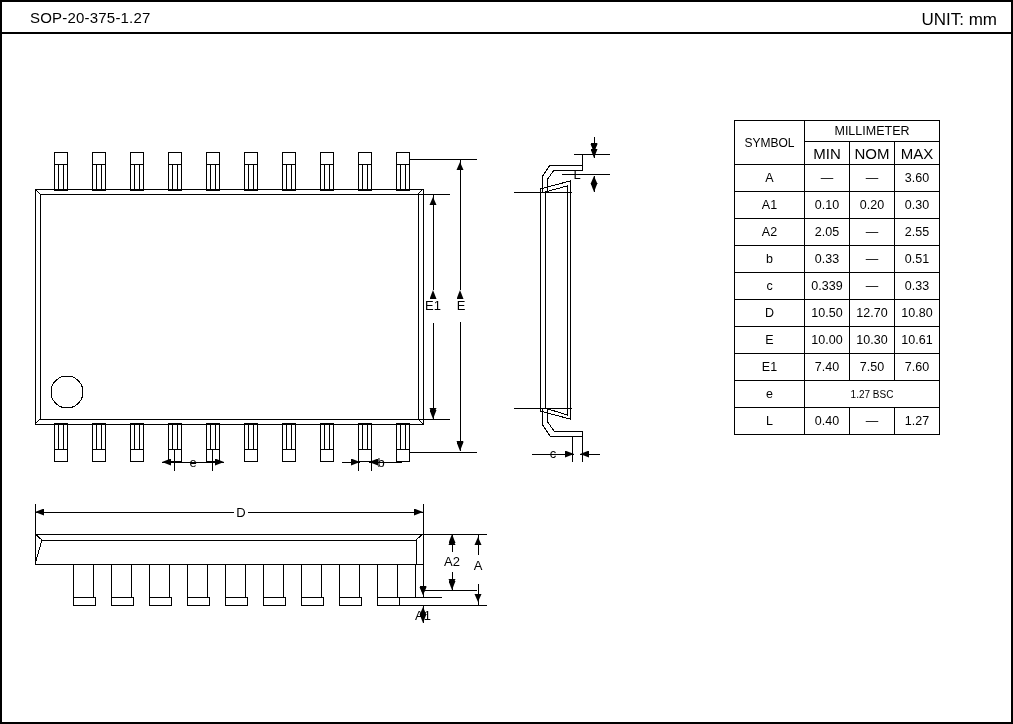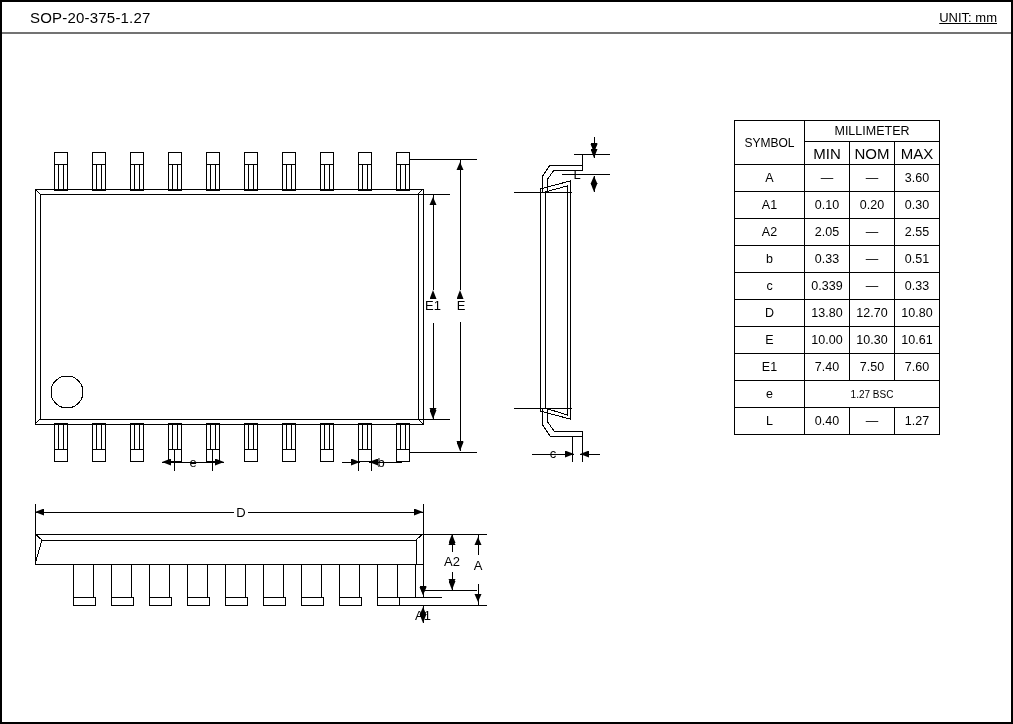--- a/index.html
+++ b/index.html
@@ -1,20 +1,20 @@
 <!DOCTYPE html>
 <html><head>
 <meta charset="utf-8">
 <style>
   html,body{margin:0;padding:0;background:#ffffff;}
   body{width:1013px;height:724px;font-family:"Liberation Sans",sans-serif;color:#000;}
   #page{position:relative;width:1013px;height:724px;box-sizing:border-box;border:2px solid #000;overflow:hidden;background:#fff;}
-  #header{position:absolute;left:0;top:0;width:1009px;height:32px;border-bottom:2px solid #737373;box-sizing:border-box;}
+  #header{position:absolute;left:0;top:0;width:1009px;height:32px;border-bottom:2px solid #000000;box-sizing:border-box;}
   #title{position:absolute;left:28px;top:7px;font-size:15px;letter-spacing:.2px;white-space:nowrap;}
-  #unit{position:absolute;right:14px;top:8px;font-size:13px;white-space:nowrap;text-decoration:underline;}
+  #unit{position:absolute;right:14px;top:8px;font-size:17px;white-space:nowrap;}
   #canvas{position:absolute;left:0;top:32px;width:1009px;height:688px;}
   svg{display:block;}
   .tbl{position:absolute;left:732px;top:118px;border-collapse:collapse;}
   .tbl td,.tbl th{border:1px solid #000;font-weight:normal;font-size:12.5px;text-align:center;font-family:"Liberation Sans",sans-serif;padding:0;}
   .tbl .sym{width:69px;height:26px;}
   .tbl .val{width:44px;height:26px;}
   .tbl .hdrtop{height:20px;margin-left:28px;}
   .tbl .hdrsub{height:22px;font-size:15px;}
   .tbl .symhead{font-size:12px;text-align:center;}
   .tbl .bsc{font-size:10px;}
@@ -407,21 +407,21 @@
         <td class="val">0.51</td>
       </tr>
       <tr>
         <td class="sym">c</td>
         <td class="val">0.339</td>
         <td class="val dash">—</td>
         <td class="val">0.33</td>
       </tr>
       <tr>
         <td class="sym">D</td>
-        <td class="val">13.80</td>
+        <td class="val">10.50</td>
         <td class="val">12.70</td>
         <td class="val">10.80</td>
       </tr>
       <tr>
         <td class="sym">E</td>
         <td class="val">10.00</td>
         <td class="val">10.30</td>
         <td class="val">10.61</td>
       </tr>
       <tr>

